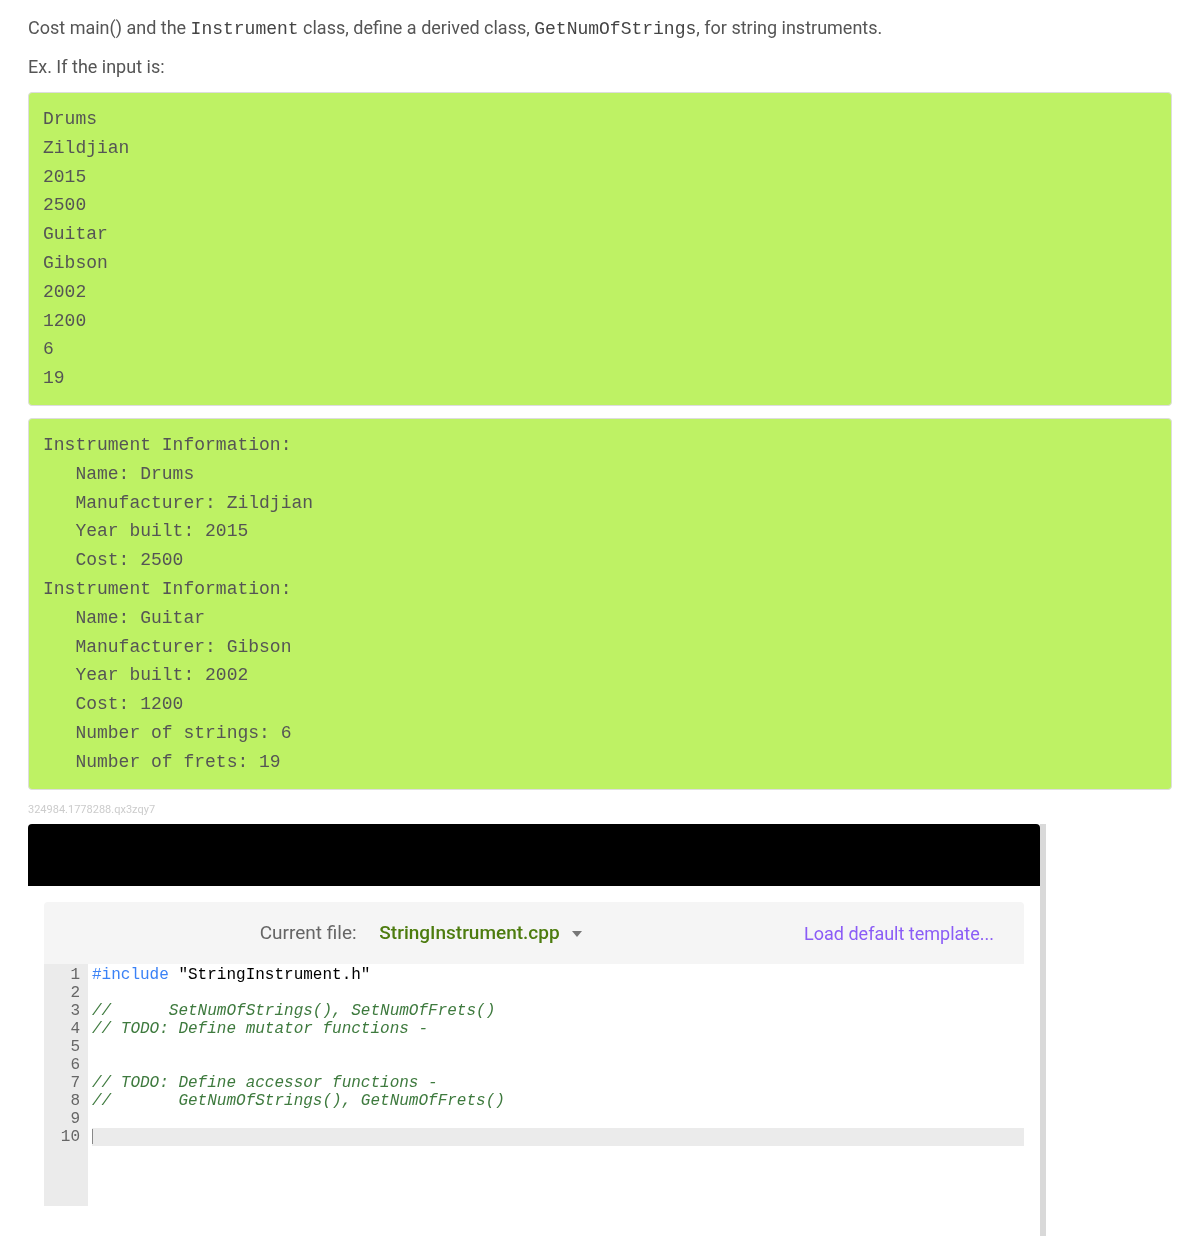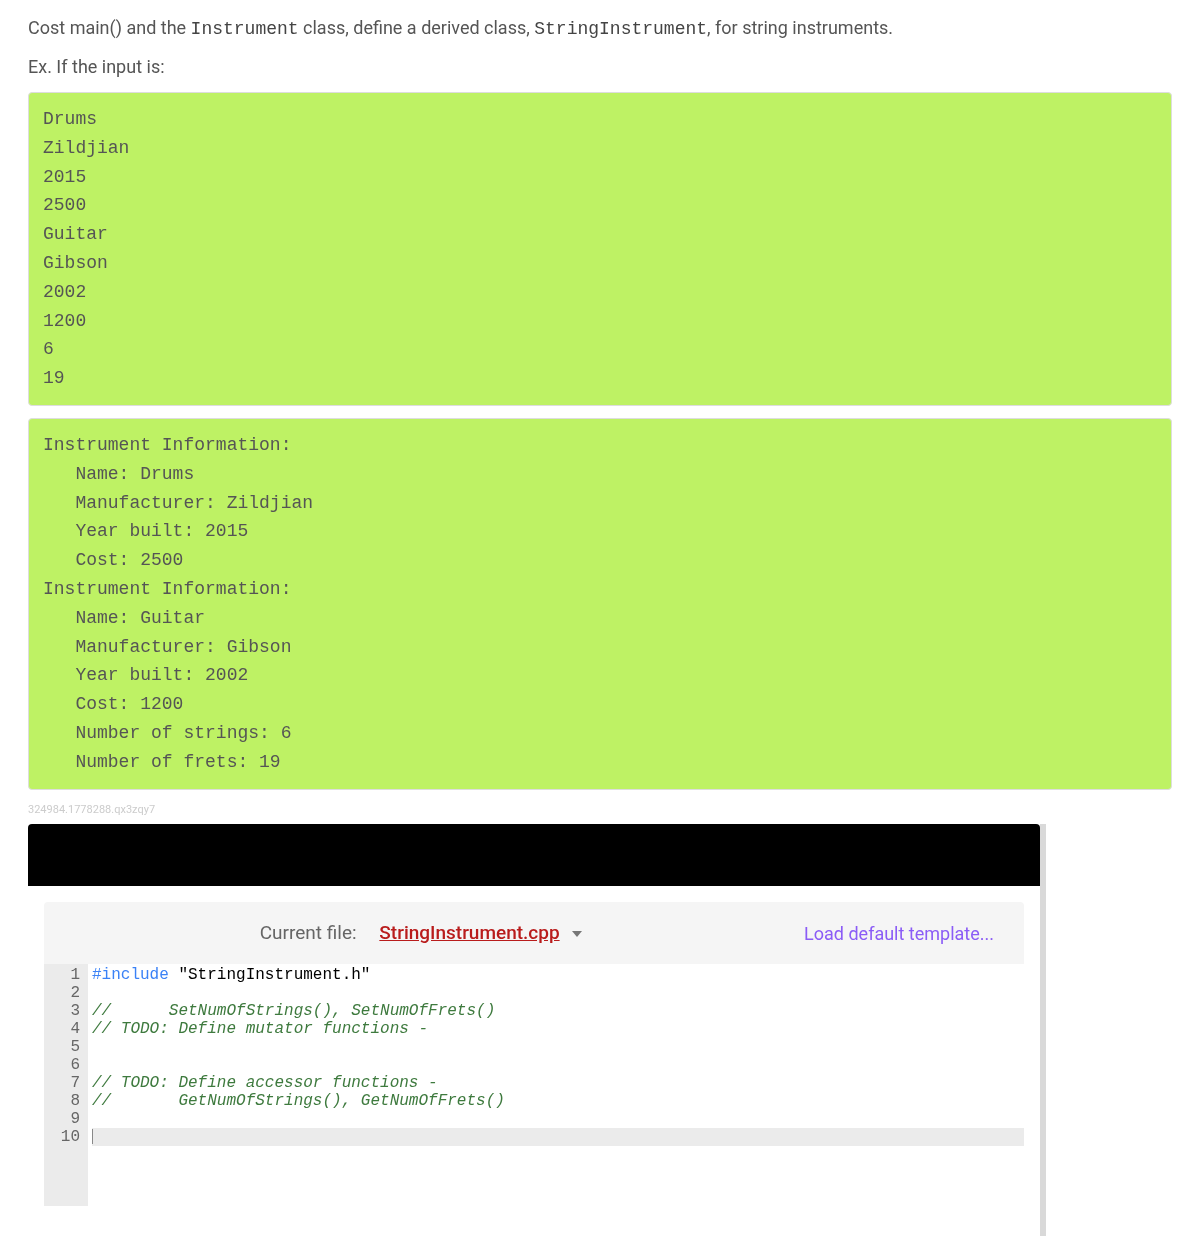--- a/index.html
+++ b/index.html
@@ -71,24 +71,23 @@
     padding: 0 30px;
     font-size: 19px;
     position: relative;
   }
   .file-bar-center {
     flex: 1;
     text-align: center;
     color: #666;
   }
   .file-bar-center .fname {
-    color: #b91c1c;
+    color: #4d7c0f;
     font-weight: 500;
     margin-left: 18px;
-    text-decoration: underline;
   }
   .file-bar-center .caret {
     display: inline-block;
     margin-left: 8px;
     width: 0; height: 0;
     border-left: 5px solid transparent;
     border-right: 5px solid transparent;
     border-top: 6px solid #777;
     vertical-align: middle;
   }
@@ -133,21 +132,21 @@
   .bottom-bar {
     position: relative;
     height: 30px;
   }
 </style>
 </head>
 <body>
 
 <div class="page">
   <p class="prompt-text">
-    <span>Cost main() and the </span><span class="mono">Instrument</span><span> class, define a derived class, </span><span class="mono">StringInstrument</span><span>, for string instruments.</span>
+    <span>Cost main() and the </span><span class="mono">Instrument</span><span> class, define a derived class, </span><span class="mono">GetNumOfStrings</span><span>, for string instruments.</span>
   </p>
 
   <p class="prompt-text">Ex. If the input is:</p>
 
   <pre class="block">Drums
 Zildjian
 2015
 2500
 Guitar
 Gibson

